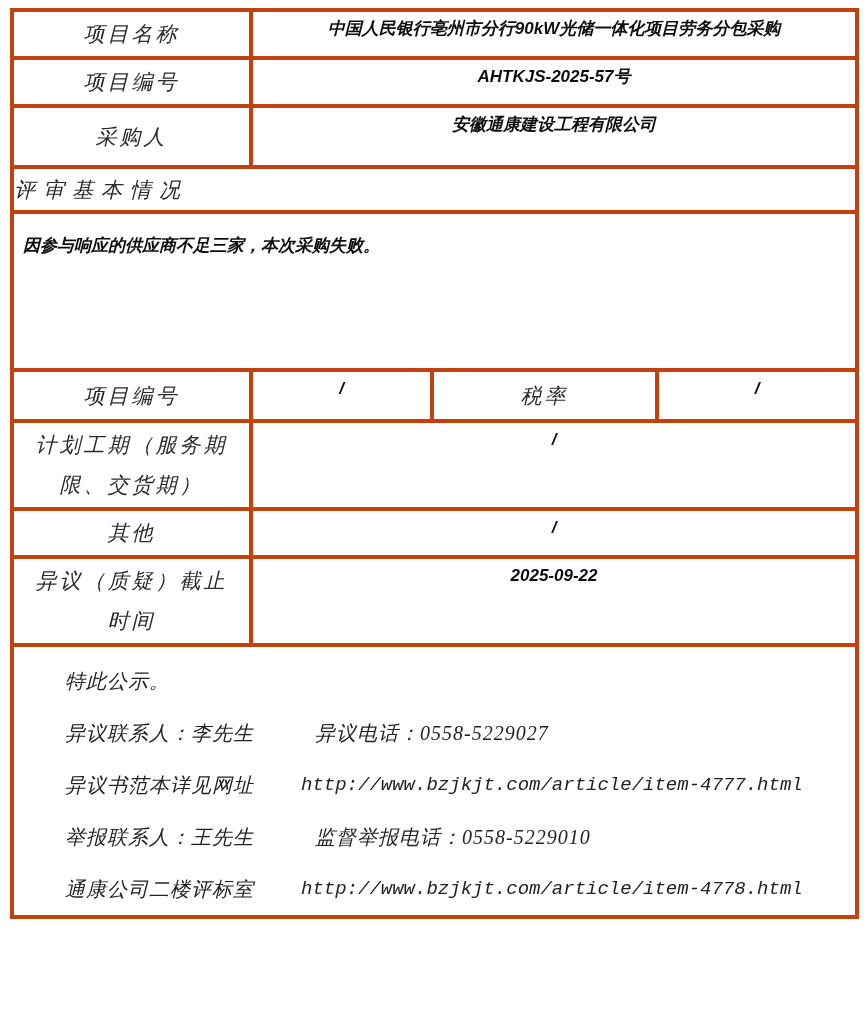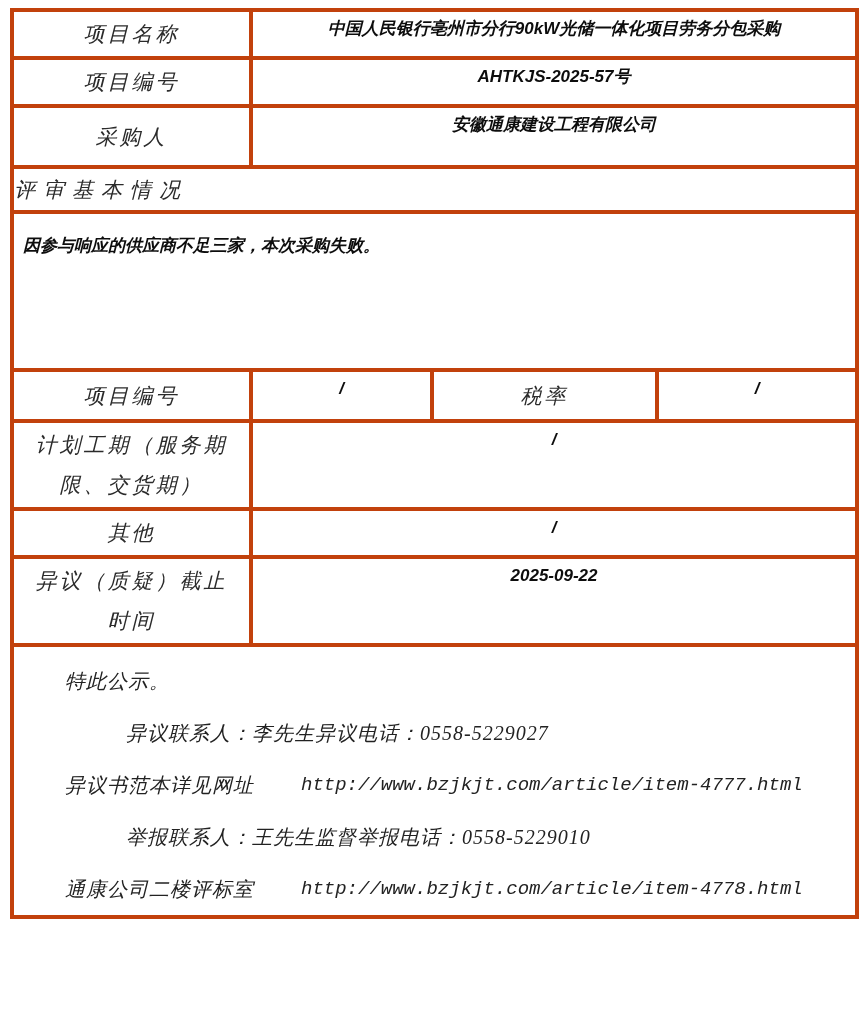--- a/index.html
+++ b/index.html
@@ -69,21 +69,21 @@
     letter-spacing: 1px;
     color: #222;
   }
   .f-line {
     height: 52px;
     display: flex;
     align-items: center;
     white-space: nowrap;
     margin-left: 40px;
   }
-  .f-left-contact { display: inline-block; min-width: 250px; text-align: right; }
+  .f-left-contact { display: inline-block; min-width: 250px; }
   .f-left-url     { display: inline-block; min-width: 236px; }
   .f-right-serif  { font-family: "Liberation Serif", "DejaVu Serif", serif; }
   .f-right-mono   {
     font-family: "Liberation Mono", "DejaVu Sans Mono", monospace;
     font-size: 19px;
     letter-spacing: 0;
   }
 </style>
 </head>
 <body>

